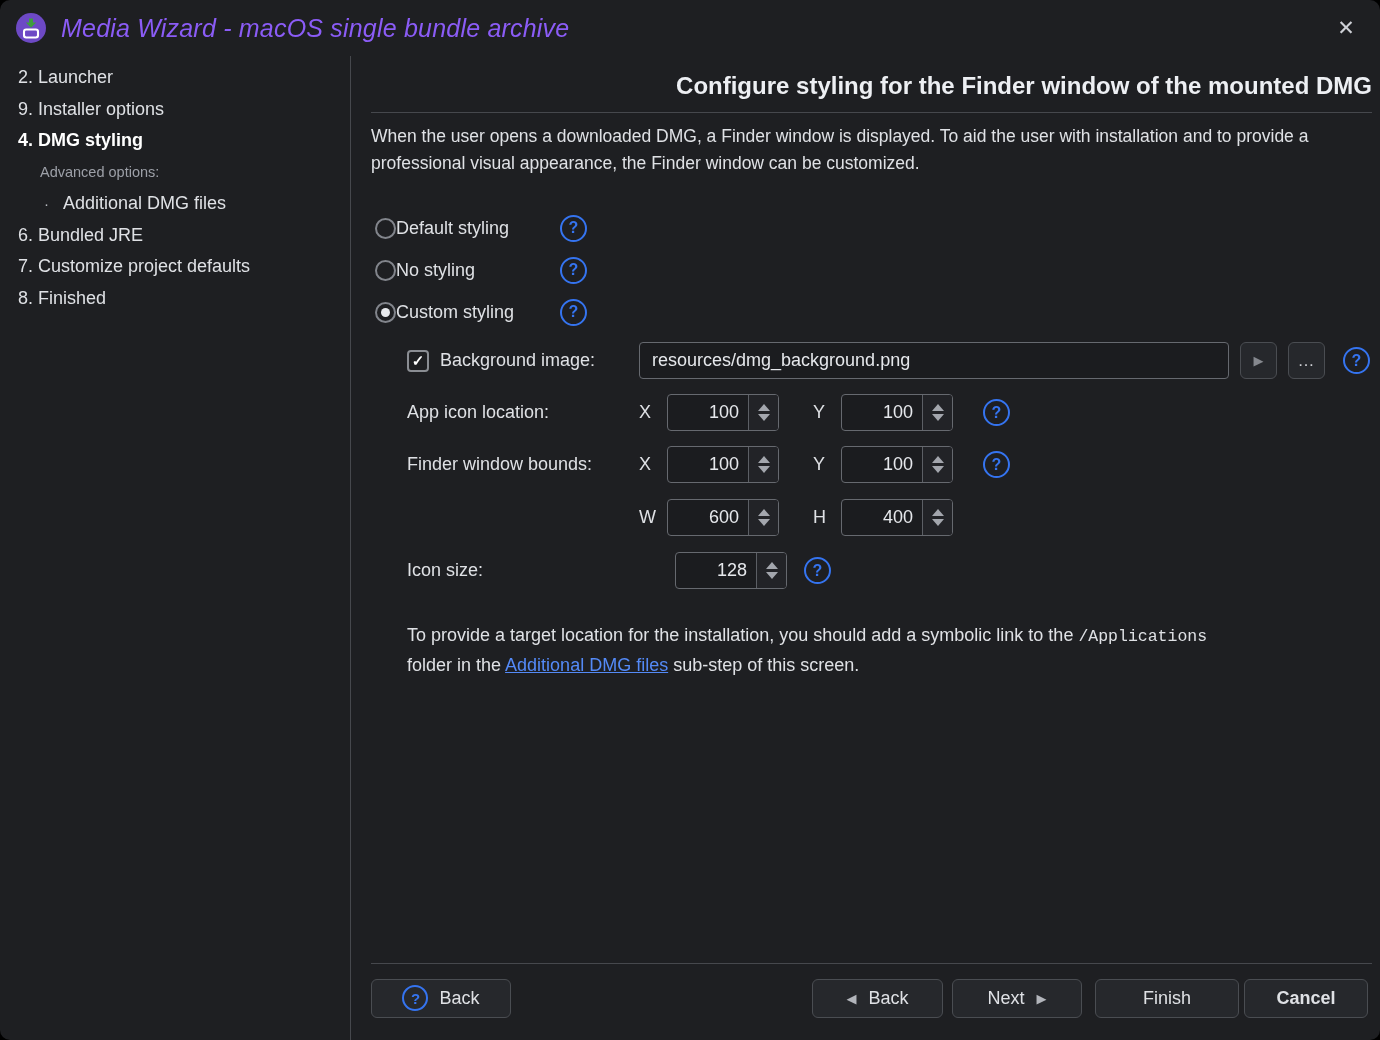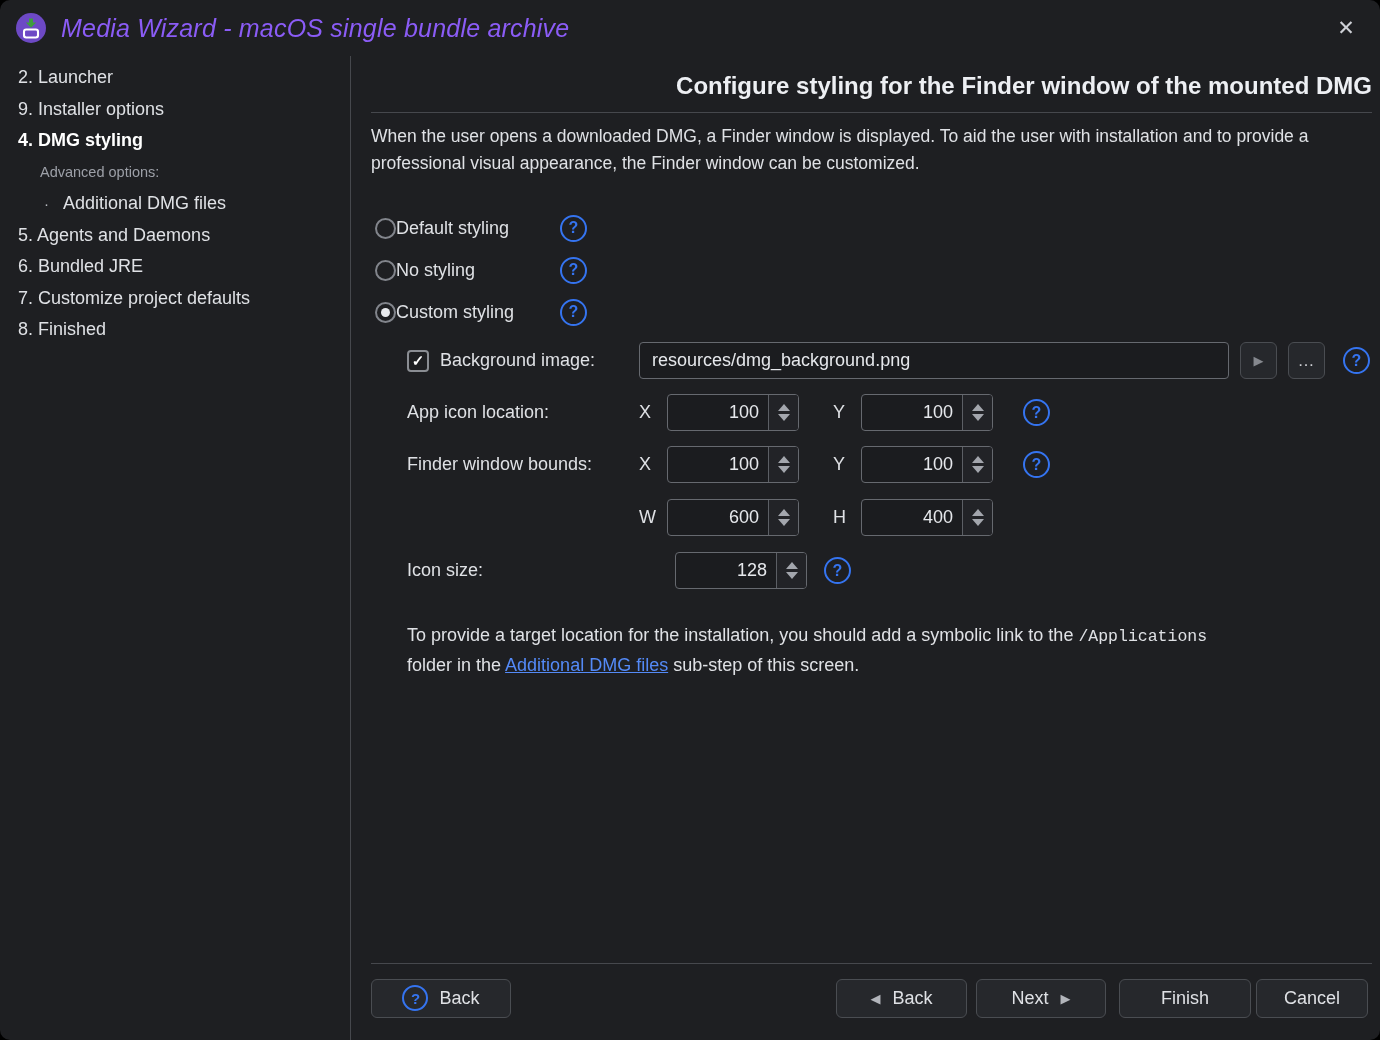--- a/index.html
+++ b/index.html
@@ -62,21 +62,21 @@
 
   .text-field { width:590px; height:37px; border:1px solid #66696f; border-radius:4px;
     background:#1b1c1f; color:#e6e8ec; font-size:18px; padding:0 12px;
     font-family:"Liberation Sans",sans-serif; outline:none; flex:none; }
 
   .icon-btn { width:37px; height:37px; border-radius:6px; border:1px solid #4a4d52; background:#26282c;
     display:flex; align-items:center; justify-content:center; flex:none; padding:0; }
   .run-glyph { color:#85888e; font-size:13px; }
   .browse-glyph { color:#cfd1d6; font-size:17px; letter-spacing:1px; line-height:10px; }
 
-  .spinner { width:132px; height:37px; border:1px solid #66696f; border-radius:4px; background:#1b1c1f;
+  .spinner { width:112px; height:37px; border:1px solid #66696f; border-radius:4px; background:#1b1c1f;
     display:flex; overflow:hidden; flex:none; }
   .spinner input { flex:1; min-width:0; border:none; background:transparent; color:#e6e8ec;
     font-size:18px; text-align:right; padding:0 9px; font-family:"Liberation Sans",sans-serif; outline:none; }
   .spin-btns { width:30px; border-left:1px solid #5c5f65; background:#222327; display:flex;
     flex-direction:column; align-items:center; justify-content:center; gap:3px; }
   .tri-up { width:0; height:0; border-left:6px solid transparent; border-right:6px solid transparent;
     border-bottom:7px solid #a3a6ad; }
   .tri-down { width:0; height:0; border-left:6px solid transparent; border-right:6px solid transparent;
     border-top:7px solid #a3a6ad; }
 
@@ -90,22 +90,22 @@
     display:flex; align-items:center; padding:6px 4px 14px 0; }
   .btn { height:39px; border-radius:6px; border:1px solid #4a4d52; background:#26282c; color:#dfe1e5;
     font-size:18px; display:flex; align-items:center; justify-content:center; gap:12px;
     font-family:"Liberation Sans",sans-serif; padding:0 24px; }
   .btn .nav-arrow { color:#b2b5bb; font-size:13px; }
   .btn-help { width:140px; gap:11px; }
   .btn-help .help-icon { width:26px; height:26px; font-size:15px; }
   .footer-right { margin-left:auto; display:flex; align-items:center; }
   .btn-back { width:131px; margin-right:9px; }
   .btn-next { width:130px; margin-right:13px; }
-  .btn-finish { width:132px; margin-right:5px; }
-  .btn-cancel { width:112px; }
+  .btn-finish { width:144px; margin-right:5px; }
+  .btn-cancel { width:124px;font-weight:bold; }
 </style>
 </head>
 <body>
 
 <div class="window">
 
   <div class="titlebar">
     <svg class="app-icon" viewBox="0 0 30 30">
       <circle cx="15" cy="15" r="15" fill="#6d49c5"></circle>
       <path d="M13 5.5 h4 v4 h3.2 l-5.2 5.2 -5.2 -5.2 h3.2 z" fill="#3e9e3e"></path>
@@ -119,21 +119,20 @@
 
     <div class="sidebar">
       <div class="side-item">2. Launcher</div>
       <div class="side-item">9. Installer options</div>
       <div class="side-item active">4. DMG styling</div>
       <div class="side-adv-label">Advanced options:</div>
       <div class="side-sub-item">
         <span class="bullet">·</span>
         <span>Additional DMG files</span>
       </div>
-      <div class="side-item">5. Agents and Daemons</div>
       <div class="side-item">6. Bundled JRE</div>
       <div class="side-item">7. Customize project defaults</div>
       <div class="side-item">8. Finished</div>
     </div>
 
     <div class="main">
       <div class="heading">Configure styling for the Finder window of the mounted DMG</div>
       <hr class="hsep">
       <div class="desc">When the user opens a downloaded DMG, a Finder window is displayed. To aid the user with installation and to provide a professional visual appearance, the Finder window can be customized.</div>
 

